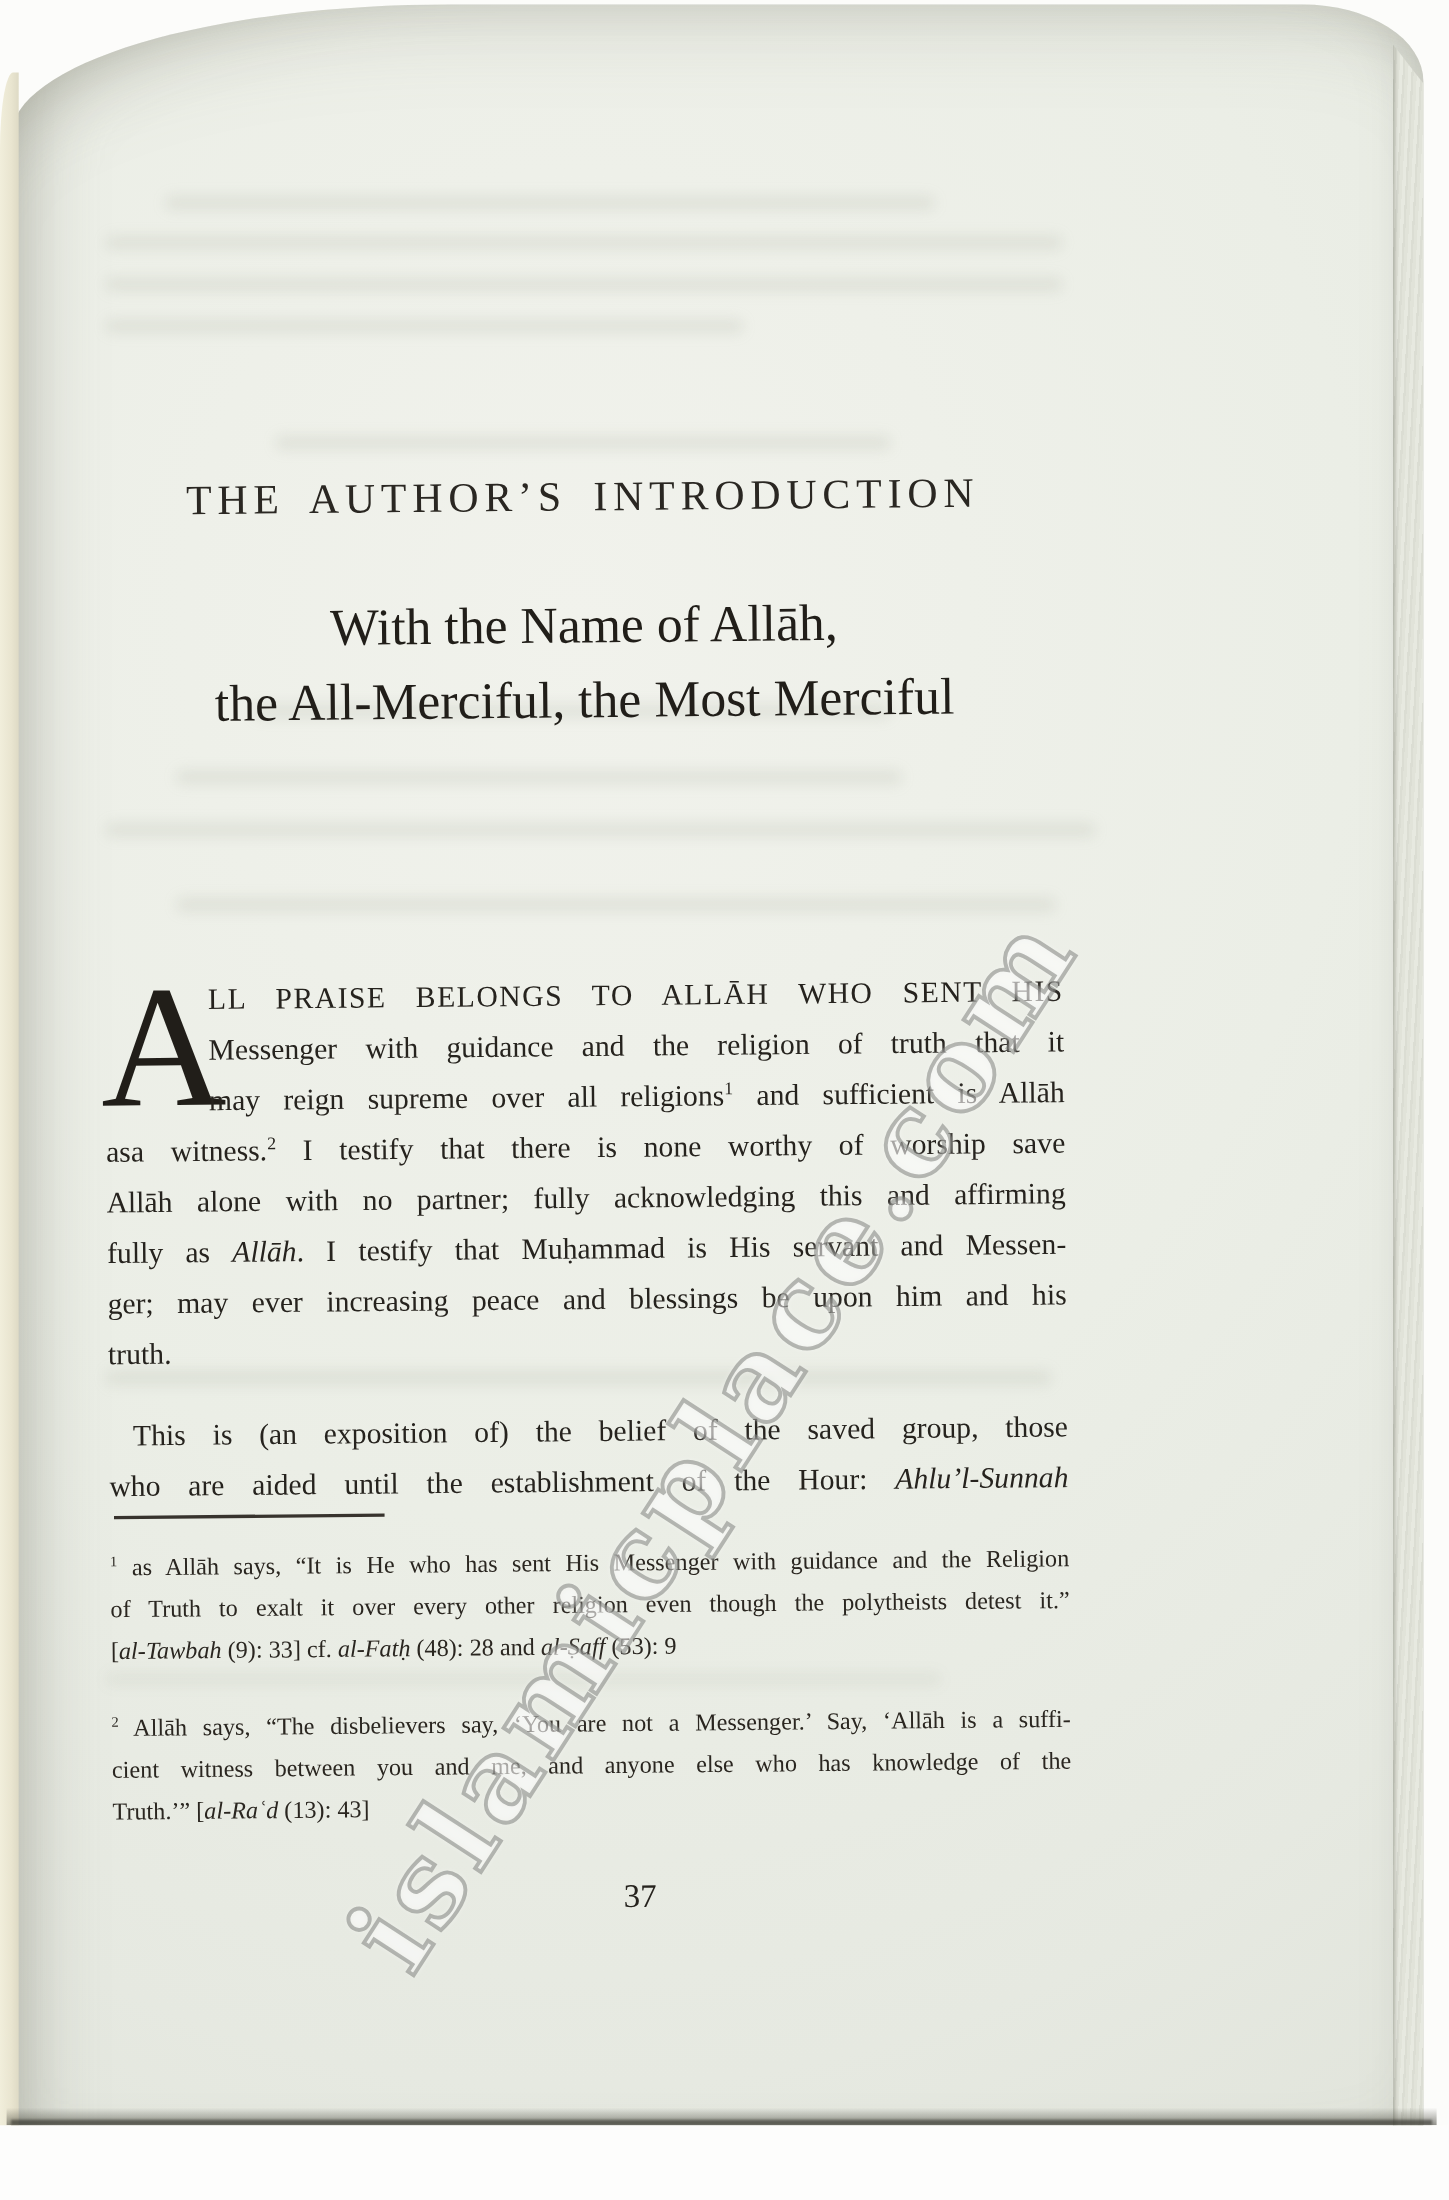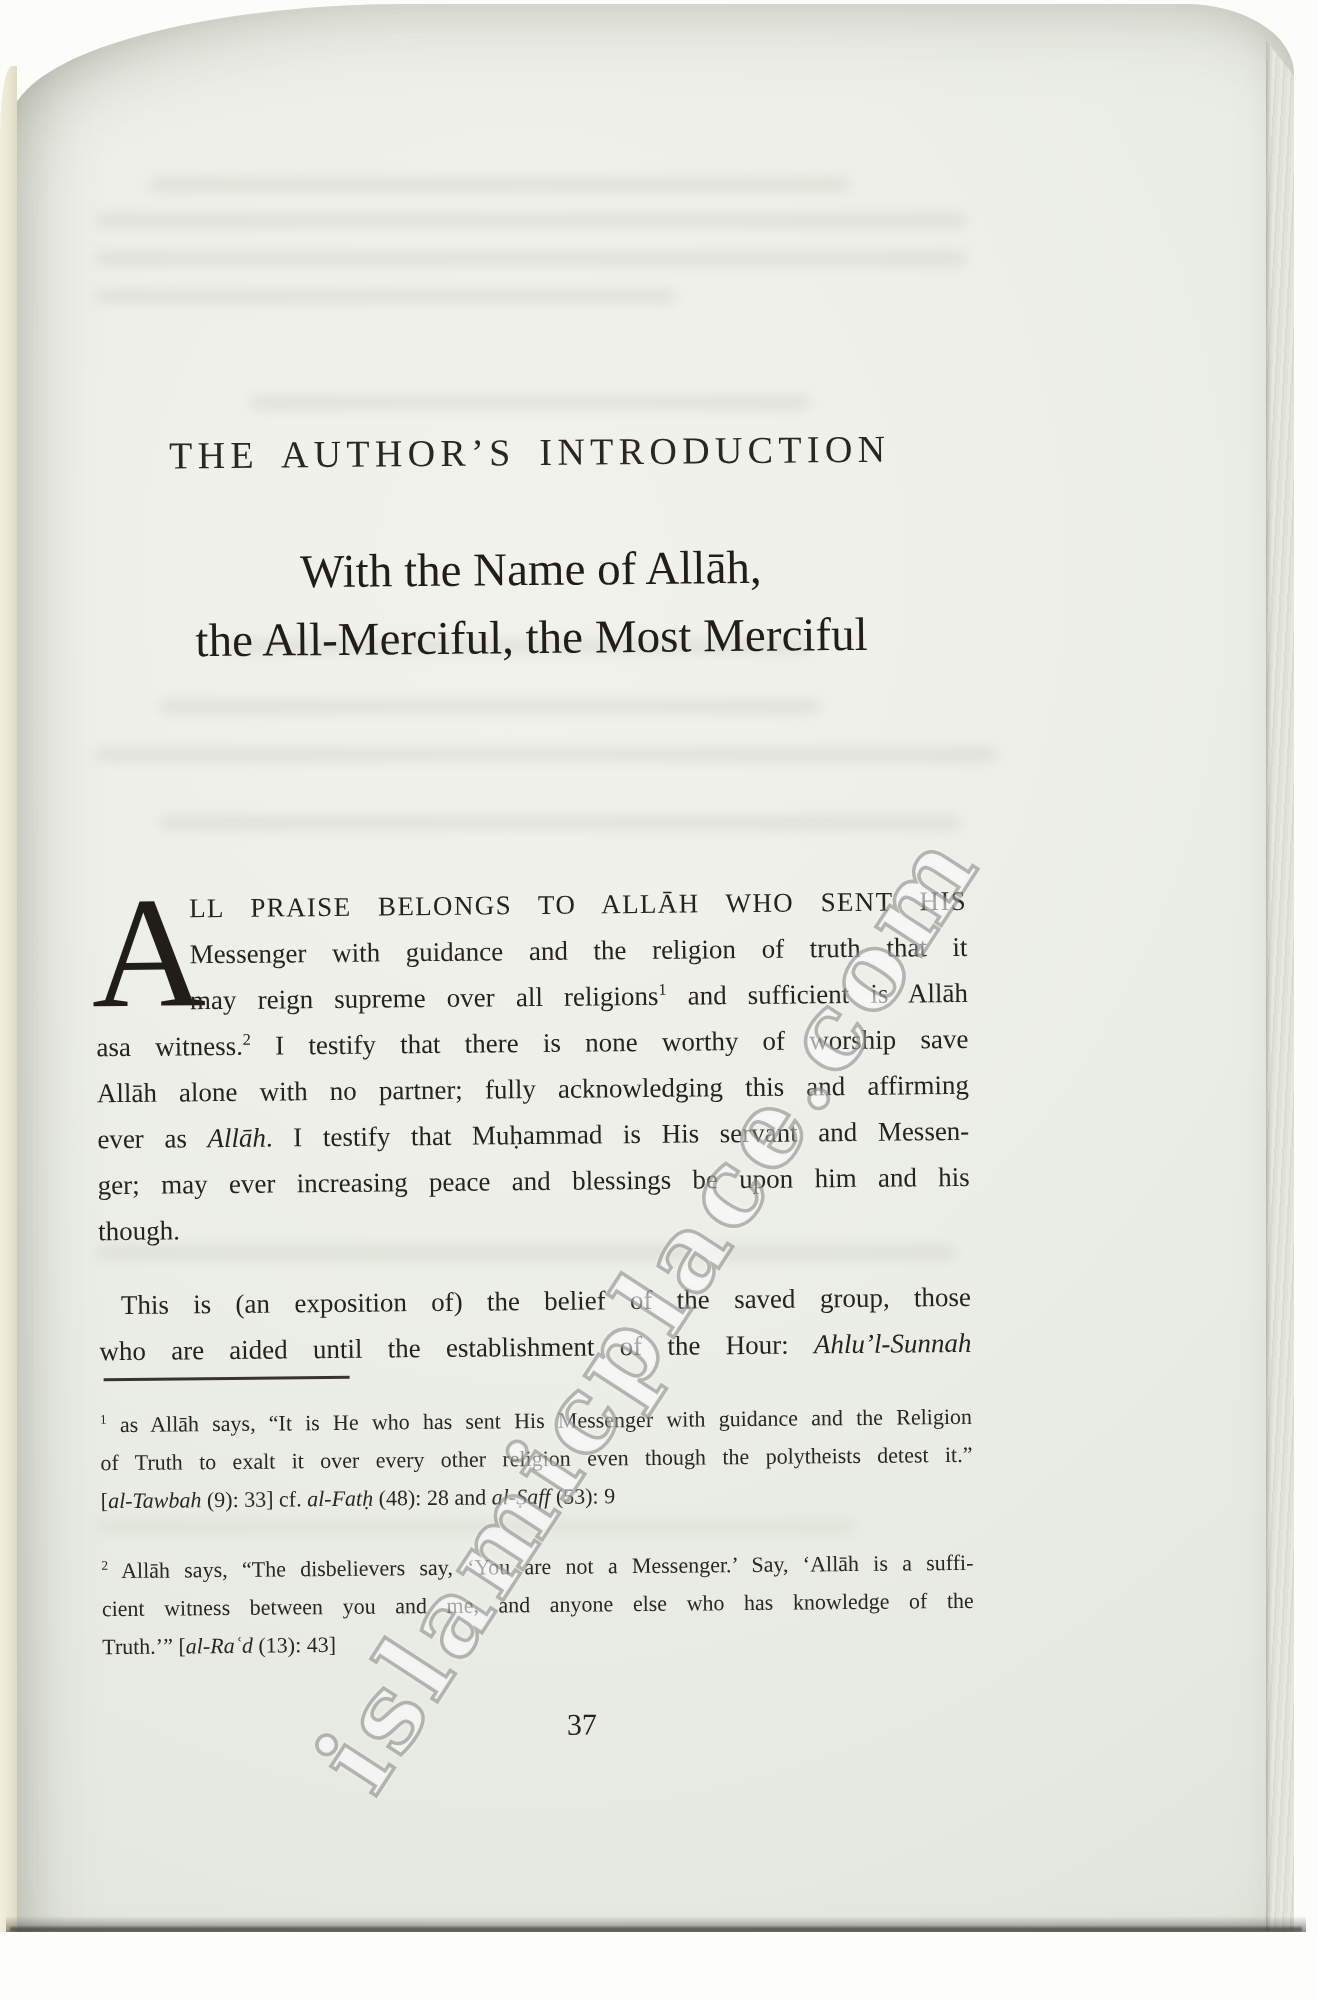--- a/index.html
+++ b/index.html
@@ -138,23 +138,23 @@
     <div class="title-line t1">With the Name of Allāh,</div>
     <div class="title-line t2">the All-Merciful, the Most Merciful</div>
 
     <div class="dropcap">A</div>
 
     <div class="bl ind caps l1"><span>LL PRAISE BELONGS TO ALLĀH WHO SENT HIS</span></div>
     <div class="bl ind l2"><span>Messenger with guidance and the religion of truth that it</span></div>
     <div class="bl ind l3"><span>may reign supreme over all religions</span><sup>1</sup><span> and sufficient is Allāh</span></div>
     <div class="bl full l4"><span>asa witness.</span><sup>2</sup><span> I testify that there is none worthy of worship save</span></div>
     <div class="bl full l5"><span>Allāh alone with no partner; fully acknowledging this and affirming</span></div>
-    <div class="bl full l6"><span>ever as </span><i>Allāh</i><span>. I testify that Muḥammad is His servant and Messen-</span></div>
+    <div class="bl full l6"><span>fully as </span><i>Allāh</i><span>. I testify that Muḥammad is His servant and Messen-</span></div>
     <div class="bl full l7"><span>ger; may ever increasing peace and blessings be upon him and his</span></div>
-    <div class="bl full left l8"><span>though.</span></div>
+    <div class="bl full left l8"><span>truth.</span></div>
 
     <div class="bl full l9"><span>This is (an exposition of) the belief of the saved group, those</span></div>
     <div class="bl full l10"><span>who are aided until the establishment of the Hour: </span><i>Ahlu’l-Sunnah</i></div>
 
     <div class="fn-rule"></div>
 
     <div class="fn f1a"><sup>1</sup><span> as Allāh says, “It is He who has sent His Messenger with guidance and the Religion</span></div>
     <div class="fn f1b"><span>of Truth to exalt it over every other religion even though the polytheists detest it.”</span></div>
     <div class="fn left f1c"><span>[</span><i>al-Tawbah</i><span> (9): 33] cf. </span><i>al-Fatḥ</i><span> (48): 28 and </span><i>al-Ṣaff</i><span> (53): 9</span></div>
 

